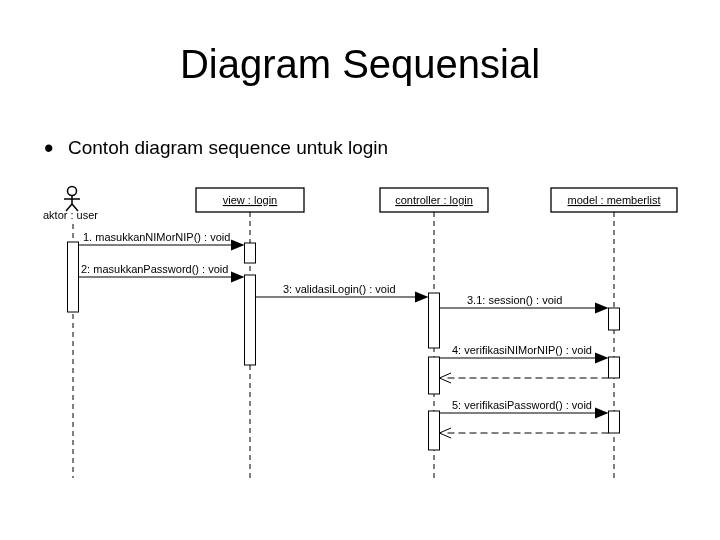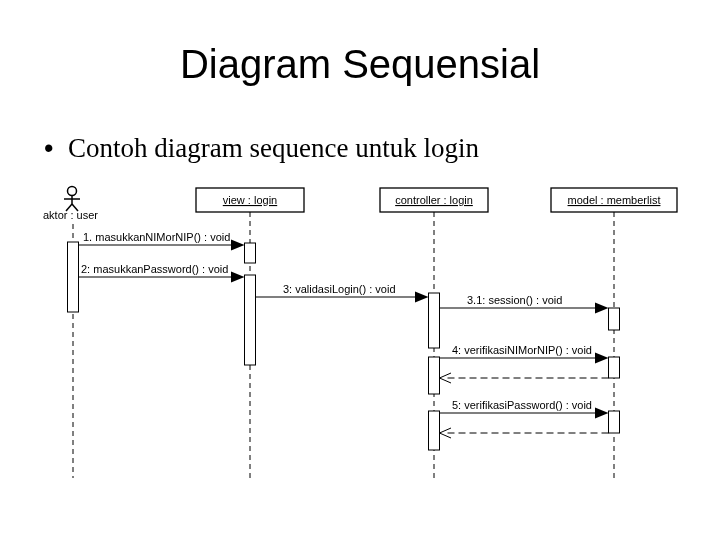--- a/index.html
+++ b/index.html
@@ -14,21 +14,21 @@
     letter-spacing:0;white-space:nowrap;
   }
   .bullet-row{
     position:absolute;top:131px;left:44px;width:660px;
     display:flex;align-items:flex-start;
   }
   .bullet-dot{
     font-size:27px;line-height:34px;width:24px;flex:0 0 24px;
   }
   .bullet-text{
-    font-size:27px;line-height:34px;white-space:nowrap;font-family:Liberation Serif, serif;
+    font-size:19px;line-height:34px;white-space:nowrap;
   }
   .diagram-svg{position:absolute;top:180px;left:0;}
   .diagram-svg text{
     font-family:"Liberation Sans",sans-serif;font-size:11px;fill:#000;
   }
   .diagram-svg text.obj-label{text-decoration:underline;}
   .diagram-svg .frame{fill:#fff;stroke:#000;stroke-width:1.3;}
   .diagram-svg .act{fill:#fff;stroke:#000;stroke-width:1;}
   .diagram-svg .life{stroke:#000;stroke-width:1;stroke-dasharray:5,4;}
   .diagram-svg .msg{stroke:#000;stroke-width:1.2;}

